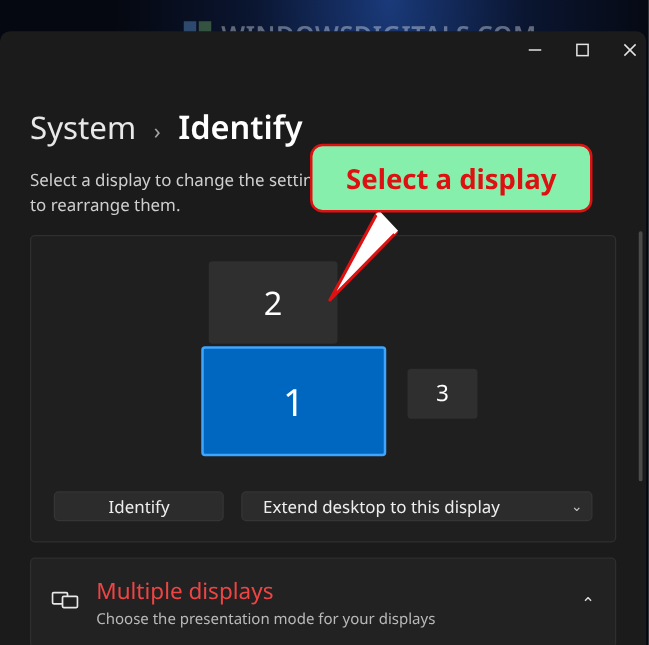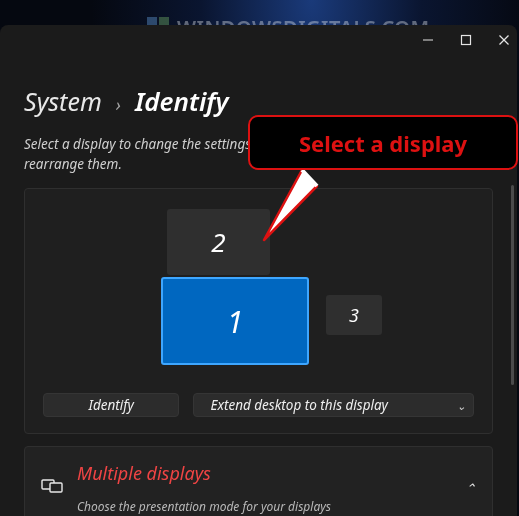--- a/index.html
+++ b/index.html
@@ -23,21 +23,20 @@
   .watermark .logo span:nth-child(1){background:#6aa8e8;}
   .watermark .logo span:nth-child(2){background:#7bbf6e;}
   .watermark .logo span:nth-child(3){background:#e88b5d;}
   .watermark .logo span:nth-child(4){background:#e8c35d;}
 
   .window {
     position: absolute; top: 25px; left: 0; right: 2px; bottom: 0;
     background: #1b1b1b;
     border-radius: 8px 8px 0 0;
     overflow: hidden;
-    font-style: italic;
   }
   .window-controls {
     position: absolute; top: 8px; right: 6px;
     display: flex; gap: 24px; align-items: center;
     color: #e4e4e4;
   }
   .wc { width: 14px; height: 14px; display:flex; align-items:center; justify-content:center; }
   .wc svg { display:block; }
 
   .content { padding: 58px 24px 0 24px; }
@@ -77,32 +76,32 @@
   .btn.drop { flex: 1.9; justify-content: space-between; padding: 0 7px 0 16px; }
   .chev-down { font-size: 11px; color:#ccc; }
 
   .section {
     margin-top: 12px; border:1px solid #2f2f2f; border-radius:4px;
     background:#222; padding: 14px 16px; display:flex; align-items:center; gap:14px;
   }
   .section .icon { width:22px; color:#e8e8e8; }
   .section .txt { flex:1; }
   .section .title { font-size:18px; color:#ef4444; }
-  .section .desc { font-size:12px; color:#b9b9b9; margin-top:13px; }
+  .section .desc { font-size:12px; color:#b9b9b9; margin-top:1px; }
 
   .scrollbar {
     position:absolute; right:3px; top:160px; width:3px; height:200px;
     background:#4b4b4b; border-radius:2px;
   }
 
   
   .callout {
     position:absolute; top:115px; left:248px;
-    width:270px; height:55px;
-    background:#000000; border:2.5px solid #d11; border-radius:10px;
+    width:226px; height:55px;
+    background:#86efac; border:2.5px solid #d11; border-radius:10px;
     display:flex; align-items:center; justify-content:center;
     z-index:50;
   }
   .callout-text { color:#d11; font-weight:700; font-size:22px; }
   .callout-tail {
     position:absolute; top:168px; left:262px; z-index:49;
   }
   .callout-tail svg { display:block; }
 </style>
 </head>

